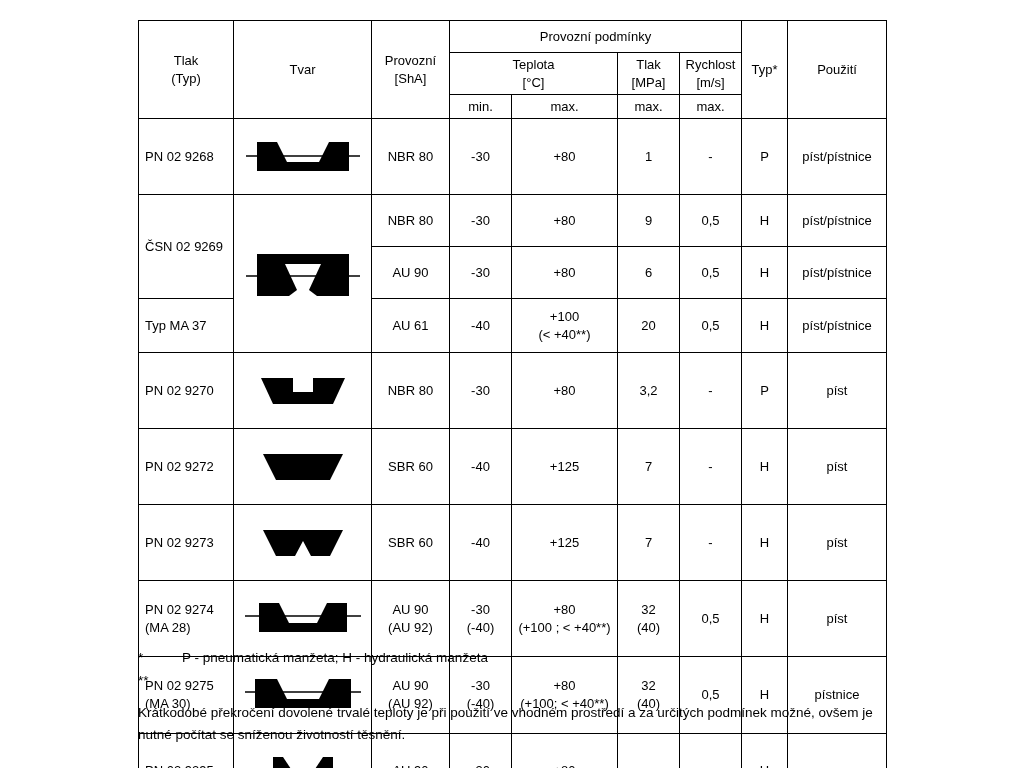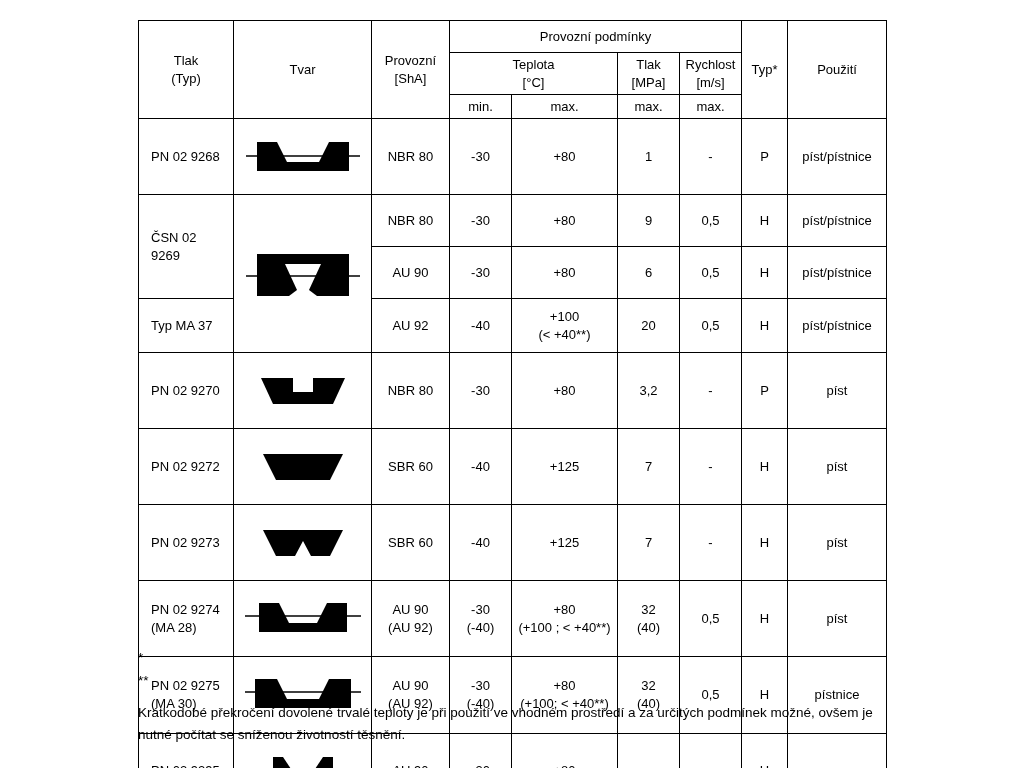--- a/index.html
+++ b/index.html
@@ -11,21 +11,21 @@
   .spec th, .spec td {
     border:1px solid #000;
     text-align:center;
     vertical-align:middle;
     font-size:13px;
     padding:2px 4px;
     white-space:pre-line;
     line-height:1.35;
   }
   .spec th { font-weight:normal; }
-  .spec td.cell-norma { text-align:left; padding-left:12px; }
+  .spec td.cell-norma { text-align:left; padding-left:6px; }
   .spec td.cell-tvar { padding:0; }
   .shape { display:block; margin:0 auto; }
   .shape polygon, .shape rect { fill:#000; }
   .shape .white { fill:#fff; }
   .shape line { stroke:#000; stroke-width:1.5; }
 
   .notes { position:absolute; left:138px; top:650px; width:772px; font-size:13.5px; }
   .footnote { display:flex; margin-bottom:8px; }
   .footnote .marker { width:44px; flex:0 0 44px; }
   .longnote { margin:14px 0 4px 0; line-height:1.6; }
@@ -118,21 +118,21 @@
         <td>-30</td>
         <td>+80</td>
         <td>6</td>
         <td>0,5</td>
         <td>H</td>
         <td>píst/pístnice</td>
       </tr>
 
       <tr style="height:54px">
         <td class="cell-norma">Typ MA 37</td>
-        <td>AU 92</td>
+        <td>AU 61</td>
         <td>-40</td>
         <td>+100
 (&lt; +40**)</td>
         <td>20</td>
         <td>0,5</td>
         <td>H</td>
         <td>píst/pístnice</td>
       </tr>
 
       <tr style="height:52px">
@@ -250,20 +250,21 @@
         <td>H</td>
         <td>-</td>
       </tr>
 
     </tbody>
   </table>
 
   <div class="notes">
     <div class="footnote">
       <span class="marker">*</span>
+      <span class="ftext">P - pneumatická manžeta; H - hydraulická manžeta</span>
     </div>
     <div class="footnote">
       <span class="marker">**</span>
     </div>
     <p class="longnote">Krátkodobé překročení dovolené trvalé teploty je při použití ve vhodném prostředí a za určitých podmínek možné, ovšem je nutné počítat se sníženou životností těsnění.</p>
   </div>
 
 </div>
 
 </body></html>

